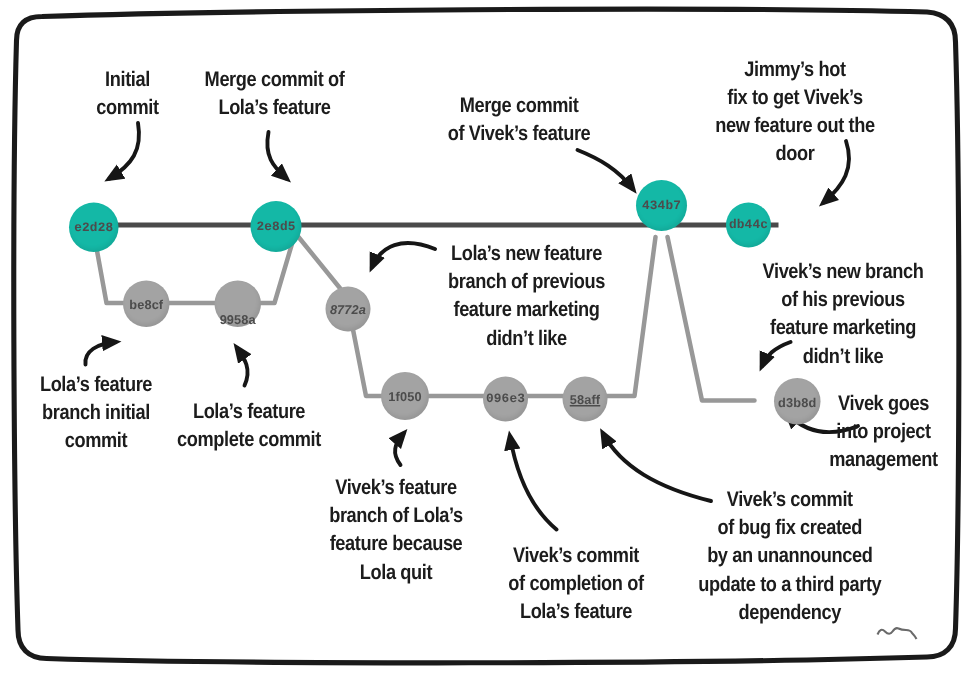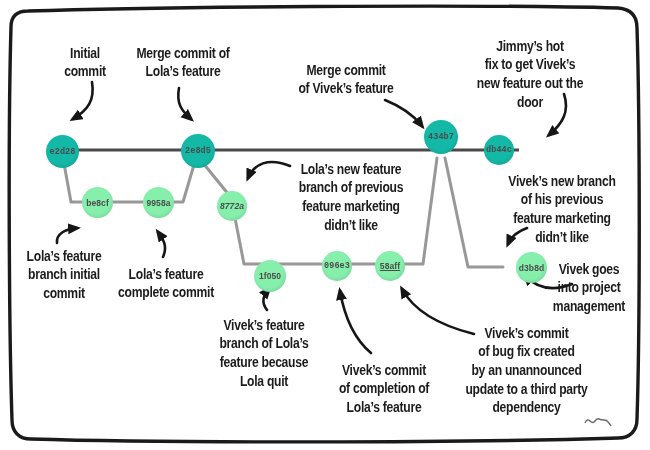--- a/index.html
+++ b/index.html
@@ -6,21 +6,21 @@
   body{
     width:650px;height:450px;position:relative;overflow:hidden;
     background:#ffffff;
     font-family:"Liberation Sans", sans-serif;
   }
   #stage{position:absolute;inset:0;width:650px;height:450px;}
   svg.layer{position:absolute;left:0;top:0;}
   .node{
     position:absolute;border-radius:50%;
     display:flex;align-items:center;justify-content:center;
-    background:#86efac;
+    background:#a3a3a3;
     color:#4c4c4c;font-weight:bold;font-size:8.5px;letter-spacing:0.1px;
     box-shadow:inset -1px -2px 3px rgba(0,0,0,0.08);
   }
   .node.main{background:#14b8a6;font-family:Liberation Mono, monospace;}
   .note{
     position:absolute;
     white-space:pre-line;
     text-align:center;
     color:#1c1c1c;
     font-weight:bold;
@@ -76,39 +76,39 @@
       <path d="M 371 353 C 352 337, 344 314, 340 291" marker-end="url(#ah)"></path>
       <path d="M 474 334 C 438 325, 414 311, 402 289" marker-end="url(#ah)"></path>
     </g>
 
     <path d="M 585 423 q 2 -5 5 -2 t 5 0 t 4 -2 t 5 1 t 4 2 q 2 2 3 4" stroke="#6a6a6a" stroke-width="1.4" fill="none"></path>
   </svg>
 
   <div class="node main" style="left:46px;top:135px;width:33px;height:33px;">
     <span>e2d28</span>
   </div>
-  <div class="node main" style="left:181px;top:134px;width:34px;height:34px;">
+  <div class="node main" style="left:167px;top:134px;width:34px;height:34px;">
     <span>2e8d5</span>
   </div>
   <div class="node main" style="left:424px;top:120px;width:34px;height:34px;">
     <span>434b7</span>
   </div>
   <div class="node main" style="left:484px;top:135px;width:30px;height:30px;">
     <span>db44c</span>
   </div>
   <div class="node" style="left:82px;top:187px;width:31px;height:31px;">
     <span>be8cf</span>
   </div>
-  <div class="node" style="left:143px;top:187px;width:31px;height:31px;">
+  <div class="node" style="left:143px;top:187px;width:31px;height:31px;align-items:flex-end;">
     <span>9958a</span>
   </div>
   <div class="node" style="left:217px;top:191px;width:30px;height:30px;font-style:italic;">
     <span>8772a</span>
   </div>
-  <div class="node" style="left:254px;top:260px;width:32px;height:32px;">
+  <div class="node" style="left:254px;top:248px;width:32px;height:32px;">
     <span>1f050</span>
   </div>
   <div class="node" style="left:322px;top:251px;width:30px;height:30px;font-family:Liberation Mono, monospace;">
     <span>096e3</span>
   </div>
   <div class="node" style="left:375px;top:251px;width:30px;height:30px;text-decoration:underline;">
     <span>58aff</span>
   </div>
   <div class="node" style="left:516px;top:252px;width:31px;height:31px;">
     <span>d3b8d</span>

